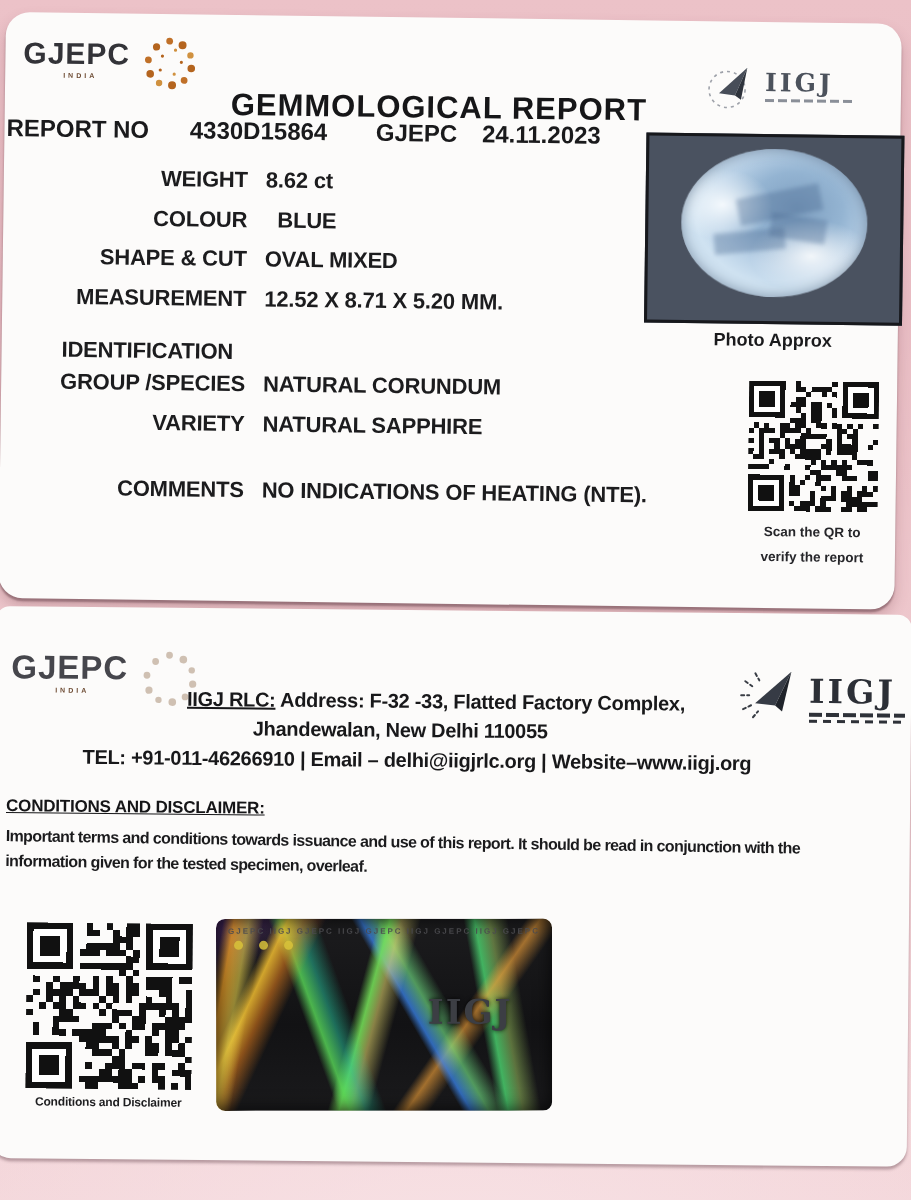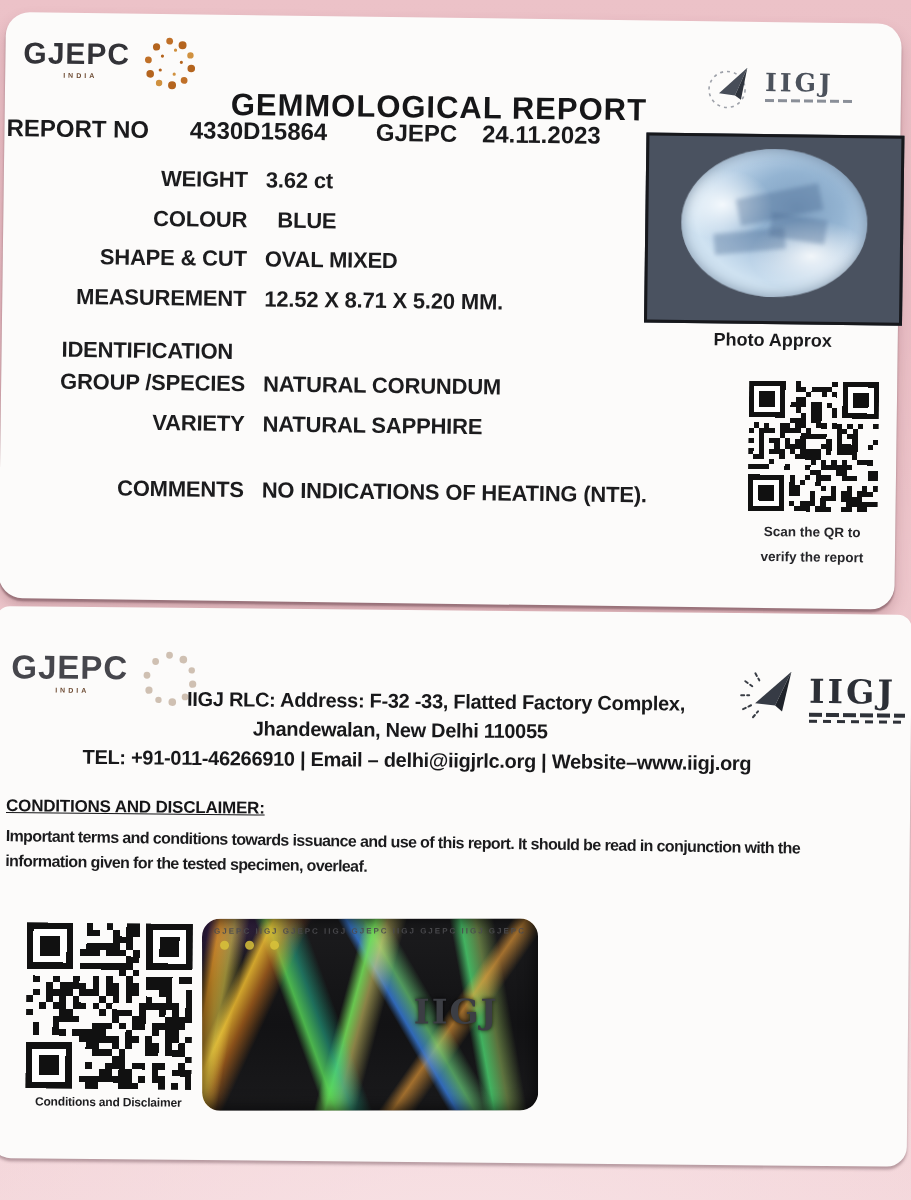--- a/index.html
+++ b/index.html
@@ -56,27 +56,27 @@
   .photo-cap{font-size:18px;font-weight:bold;color:#1a1a1c;}
 
   
   .qr{image-rendering:pixelated;}
   .qr svg{display:block;width:100%;height:100%;}
   .qr-cap{font-size:13.5px;font-weight:600;color:#26262a;text-align:center;line-height:1.85;}
   .qr-cap-sm{font-size:12px;font-weight:bold;color:#1e1e20;text-align:center;letter-spacing:-0.2px;}
 
   
   .addr{font-size:20px;font-weight:bold;color:#18181a;letter-spacing:-0.3px;white-space:nowrap;}
-  .addr .uline{}
+  .addr .uline{text-decoration:underline;}
   .disc-head{font-size:17px;font-weight:bold;color:#151517;text-decoration:underline;letter-spacing:-0.2px;}
   .disc-body{font-size:16px;font-weight:bold;color:#1b1b1d;letter-spacing:-0.6px;line-height:1.55;
              transform:rotate(0.35deg);transform-origin:top left;}
 
   
-  .holo{left:210px;top:309px;width:336px;height:192px;border-radius:18px;overflow:hidden;
+  .holo{left:224px;top:309px;width:336px;height:192px;border-radius:9px;overflow:hidden;
         transform:rotate(-0.6deg);
         background:
           linear-gradient(100deg, transparent 2%, rgba(255,170,40,.75) 5%, rgba(255,230,80,.55) 9%, transparent 13%),
           linear-gradient(115deg, transparent 14%, rgba(255,200,50,.8) 17%, rgba(255,140,30,.5) 21%, transparent 26%),
           linear-gradient(70deg, transparent 30%, rgba(90,220,90,.8) 33%, rgba(40,200,160,.5) 37%, transparent 42%),
           linear-gradient(105deg, transparent 42%, rgba(120,230,90,.85) 45%, rgba(255,240,120,.5) 48%, transparent 53%),
           linear-gradient(60deg, transparent 55%, rgba(60,140,250,.7) 57%, rgba(120,240,140,.6) 61%, transparent 66%),
           linear-gradient(125deg, transparent 66%, rgba(255,170,60,.6) 69%, transparent 74%),
           linear-gradient(80deg, transparent 76%, rgba(80,230,120,.75) 79%, rgba(200,255,120,.4) 83%, transparent 88%),
           linear-gradient(150deg, rgba(150,60,220,.35) 0%, transparent 18%),
@@ -140,21 +140,21 @@
 
     <div class="abs toprow" style="left:2px;top:102px;">
       <span>REPORT NO</span>
       <span style="margin-left:34px;">4330D15864</span>
       <span style="margin-left:42px;">GJEPC</span>
       <span style="margin-left:18px;">24.11.2023</span>
     </div>
 
     <div class="abs frow" style="left:0;top:152px;">
       <div class="flabel">WEIGHT</div>
-      <div class="fvalue" style="font-weight:600;">3.62 ct</div>
+      <div class="fvalue" style="font-weight:600;">8.62 ct</div>
     </div>
     <div class="abs frow" style="left:0;top:192px;">
       <div class="flabel">COLOUR</div>
       <div class="fvalue" style="font-weight:600;margin-left:30px;">BLUE</div>
     </div>
     <div class="abs frow" style="left:0;top:231px;">
       <div class="flabel">SHAPE &amp; CUT</div>
       <div class="fvalue" style="font-weight:600;">OVAL MIXED</div>
     </div>
     <div class="abs frow" style="left:0;top:271px;">

